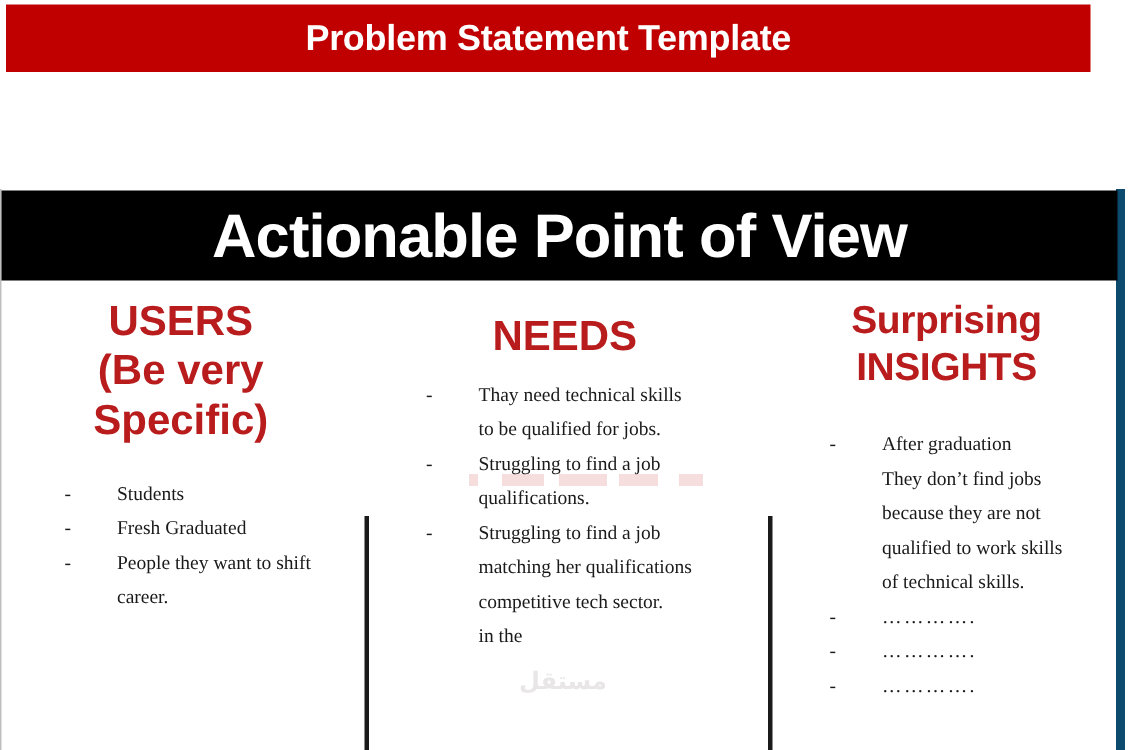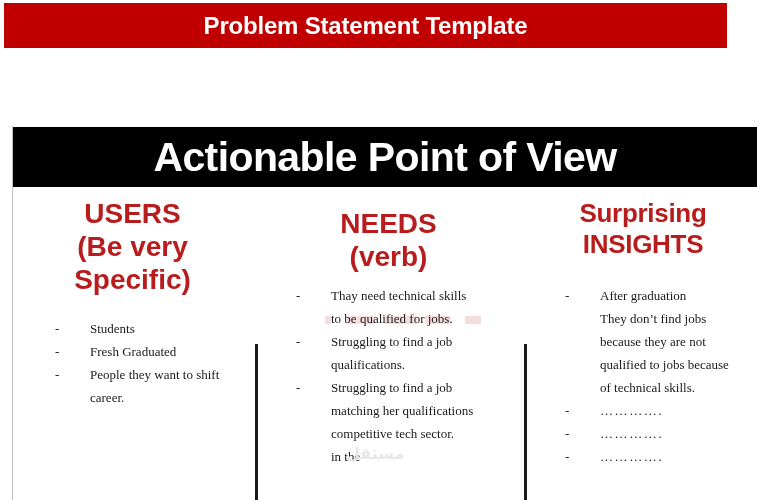--- a/index.html
+++ b/index.html
@@ -32,26 +32,26 @@
     font-family: "Liberation Sans", "DejaVu Sans", sans-serif;
     font-weight: bold;
     font-size: 24px;
     letter-spacing: -0.2px;
     white-space: nowrap;
   }
 
   
   .doc {
     position: absolute;
-    left: 12px;
+    left: 0;
     top: 126px;
     width: 750px;
     height: 374px;
     border-left: 1px solid #bfbfbf;
-    border-right: 1px solid #0c4a6e;
+    border-right: 6px solid #0c4a6e;
     box-sizing: border-box;
     background: #ffffff;
   }
 
   .doc-header {
     position: absolute;
     left: 0px;
     top: 1px;
     width: 744px;
     height: 60px;
@@ -228,21 +228,21 @@
           </li>
           <li class="bullet">
             <span class="dash">-</span>
             <span class="line">People they want to shift</span>
             <span class="line">career.</span>
           </li>
         </ul>
     </div>
 
     <div class="col col-needs">
-      <div class="col-title"><span>NEEDS</span><br><span>(verb)</span></div>
+      <div class="col-title"><span>NEEDS</span><br></div>
       <ul class="bullets">
           <li class="bullet">
             <span class="dash">-</span>
             <span class="line">Thay need technical skills</span>
             <span class="line">to be qualified for jobs.</span>
           </li>
           <li class="bullet">
             <span class="dash">-</span>
             <span class="line">Struggling to find a job</span>
             <span class="line">qualifications.</span>
@@ -258,21 +258,21 @@
     </div>
 
     <div class="col col-insights">
       <div class="col-title"><span>Surprising</span><br><span>INSIGHTS</span></div>
       <ul class="bullets">
           <li class="bullet">
             <span class="dash">-</span>
             <span class="line">After graduation</span>
             <span class="line">They don’t find jobs</span>
             <span class="line">because they are not</span>
-            <span class="line">qualified to jobs because</span>
+            <span class="line">qualified to work skills</span>
             <span class="line">of technical skills.</span>
           </li>
           <li class="bullet dots">
             <span class="dash">-</span>
             <span class="line">………….</span>
           </li>
           <li class="bullet dots">
             <span class="dash">-</span>
             <span class="line">………….</span>
           </li>

